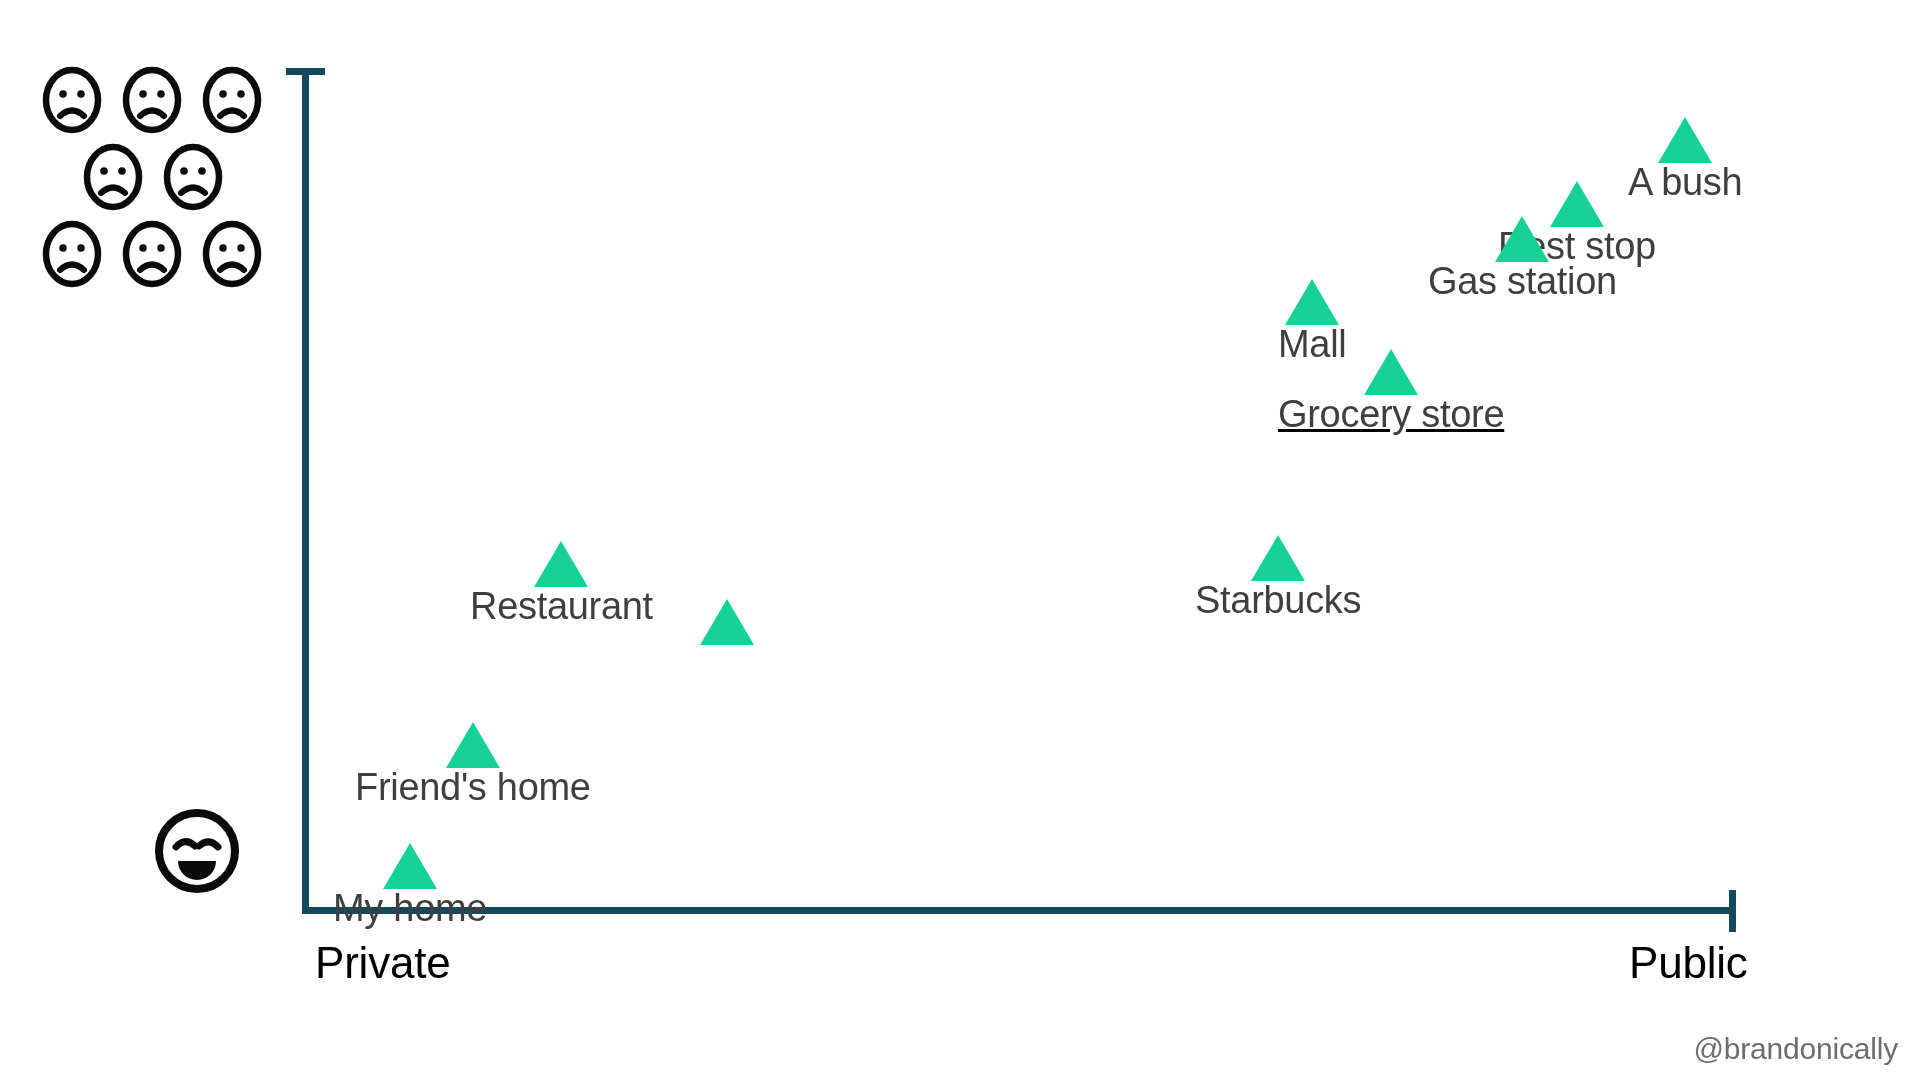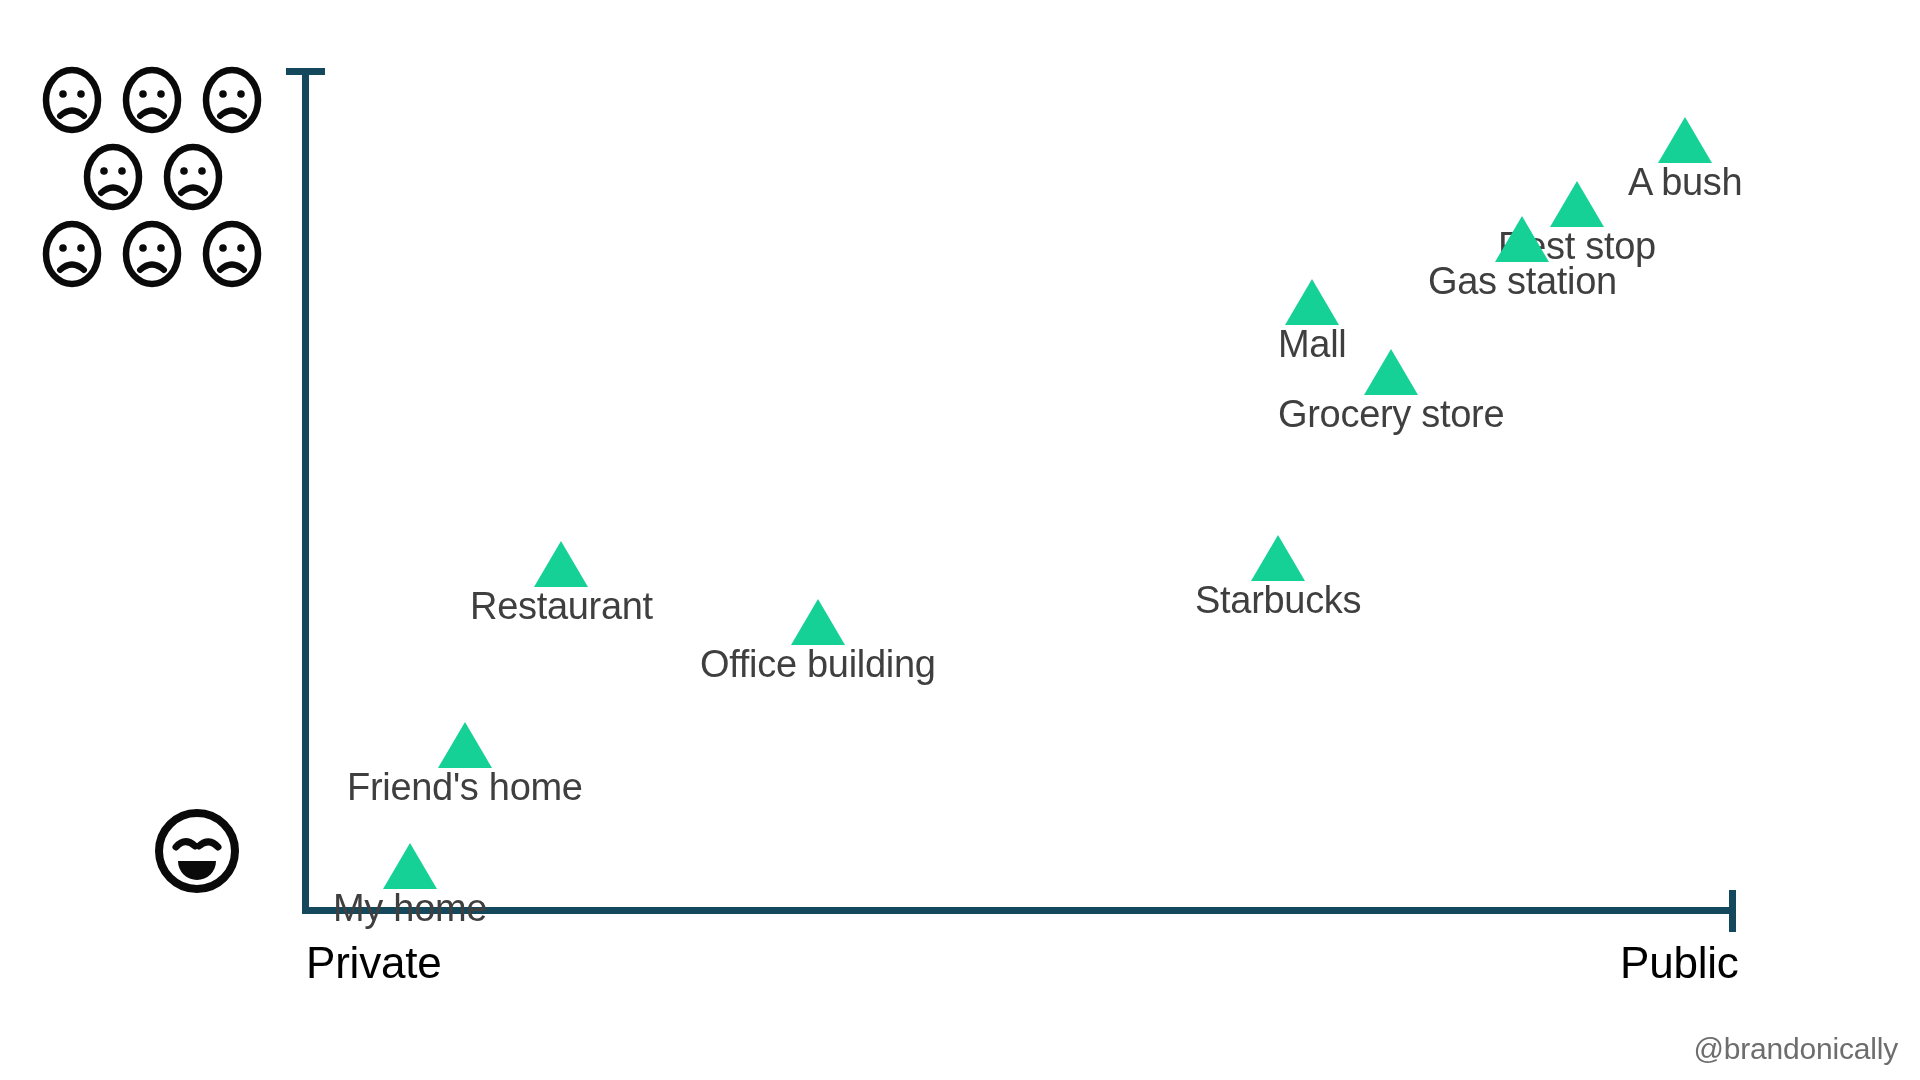--- a/index.html
+++ b/index.html
@@ -59,20 +59,21 @@
     background: #14485c;
   }
 
   
   .axis-label {
     position: absolute;
     font-size: 44px;
     color: #000000;
     letter-spacing: -0.2px;
     white-space: nowrap;
+    margin-left: 9px;
   }
   .axis-label.private { left: 306px; top: 938px; }
   .axis-label.public  { left: 1620px; top: 938px; }
 
   
   .point {
     position: absolute;
     display: flex;
     align-items: center;
     white-space: nowrap;
@@ -209,41 +210,40 @@
   <div class="point" style="left:1428px;top:216px;align-items:center;">
     <span class="tri"></span>
     <span class="point-label">Gas station</span>
   </div>
 
   <div class="point" style="left:1278px;top:279px;">
     <span class="tri"></span>
     <span class="point-label">Mall</span>
   </div>
 
-  <div class="point" style="left:1278px;top:349px;">
+  <div class="point" style="left:1278px;top:349px;text-decoration:underline;">
     <span class="tri"></span>
     <span class="point-label">Grocery store</span>
   </div>
 
   <div class="point" style="left:1195px;top:535px;">
     <span class="tri"></span>
     <span class="point-label">Starbucks</span>
   </div>
 
   <div class="point" style="left:470px;top:541px;">
     <span class="tri"></span>
     <span class="point-label">Restaurant</span>
   </div>
 
   <div class="point" style="left:700px;top:599px;">
     <span class="tri"></span>
-    <span class="point-label">Office building</span>
-  </div>
-
-  <div class="point" style="left:347px;top:722px;justify-content:space-between;">
+  </div>
+
+  <div class="point" style="left:355px;top:722px;justify-content:space-between;">
     <span class="tri"></span>
     <span class="point-label">Friend's home</span>
   </div>
 
   <div class="point" style="left:333px;top:843px;">
     <span class="tri"></span>
     <span class="point-label">My home</span>
   </div>
 
   <div class="watermark">@brandonically</div>

